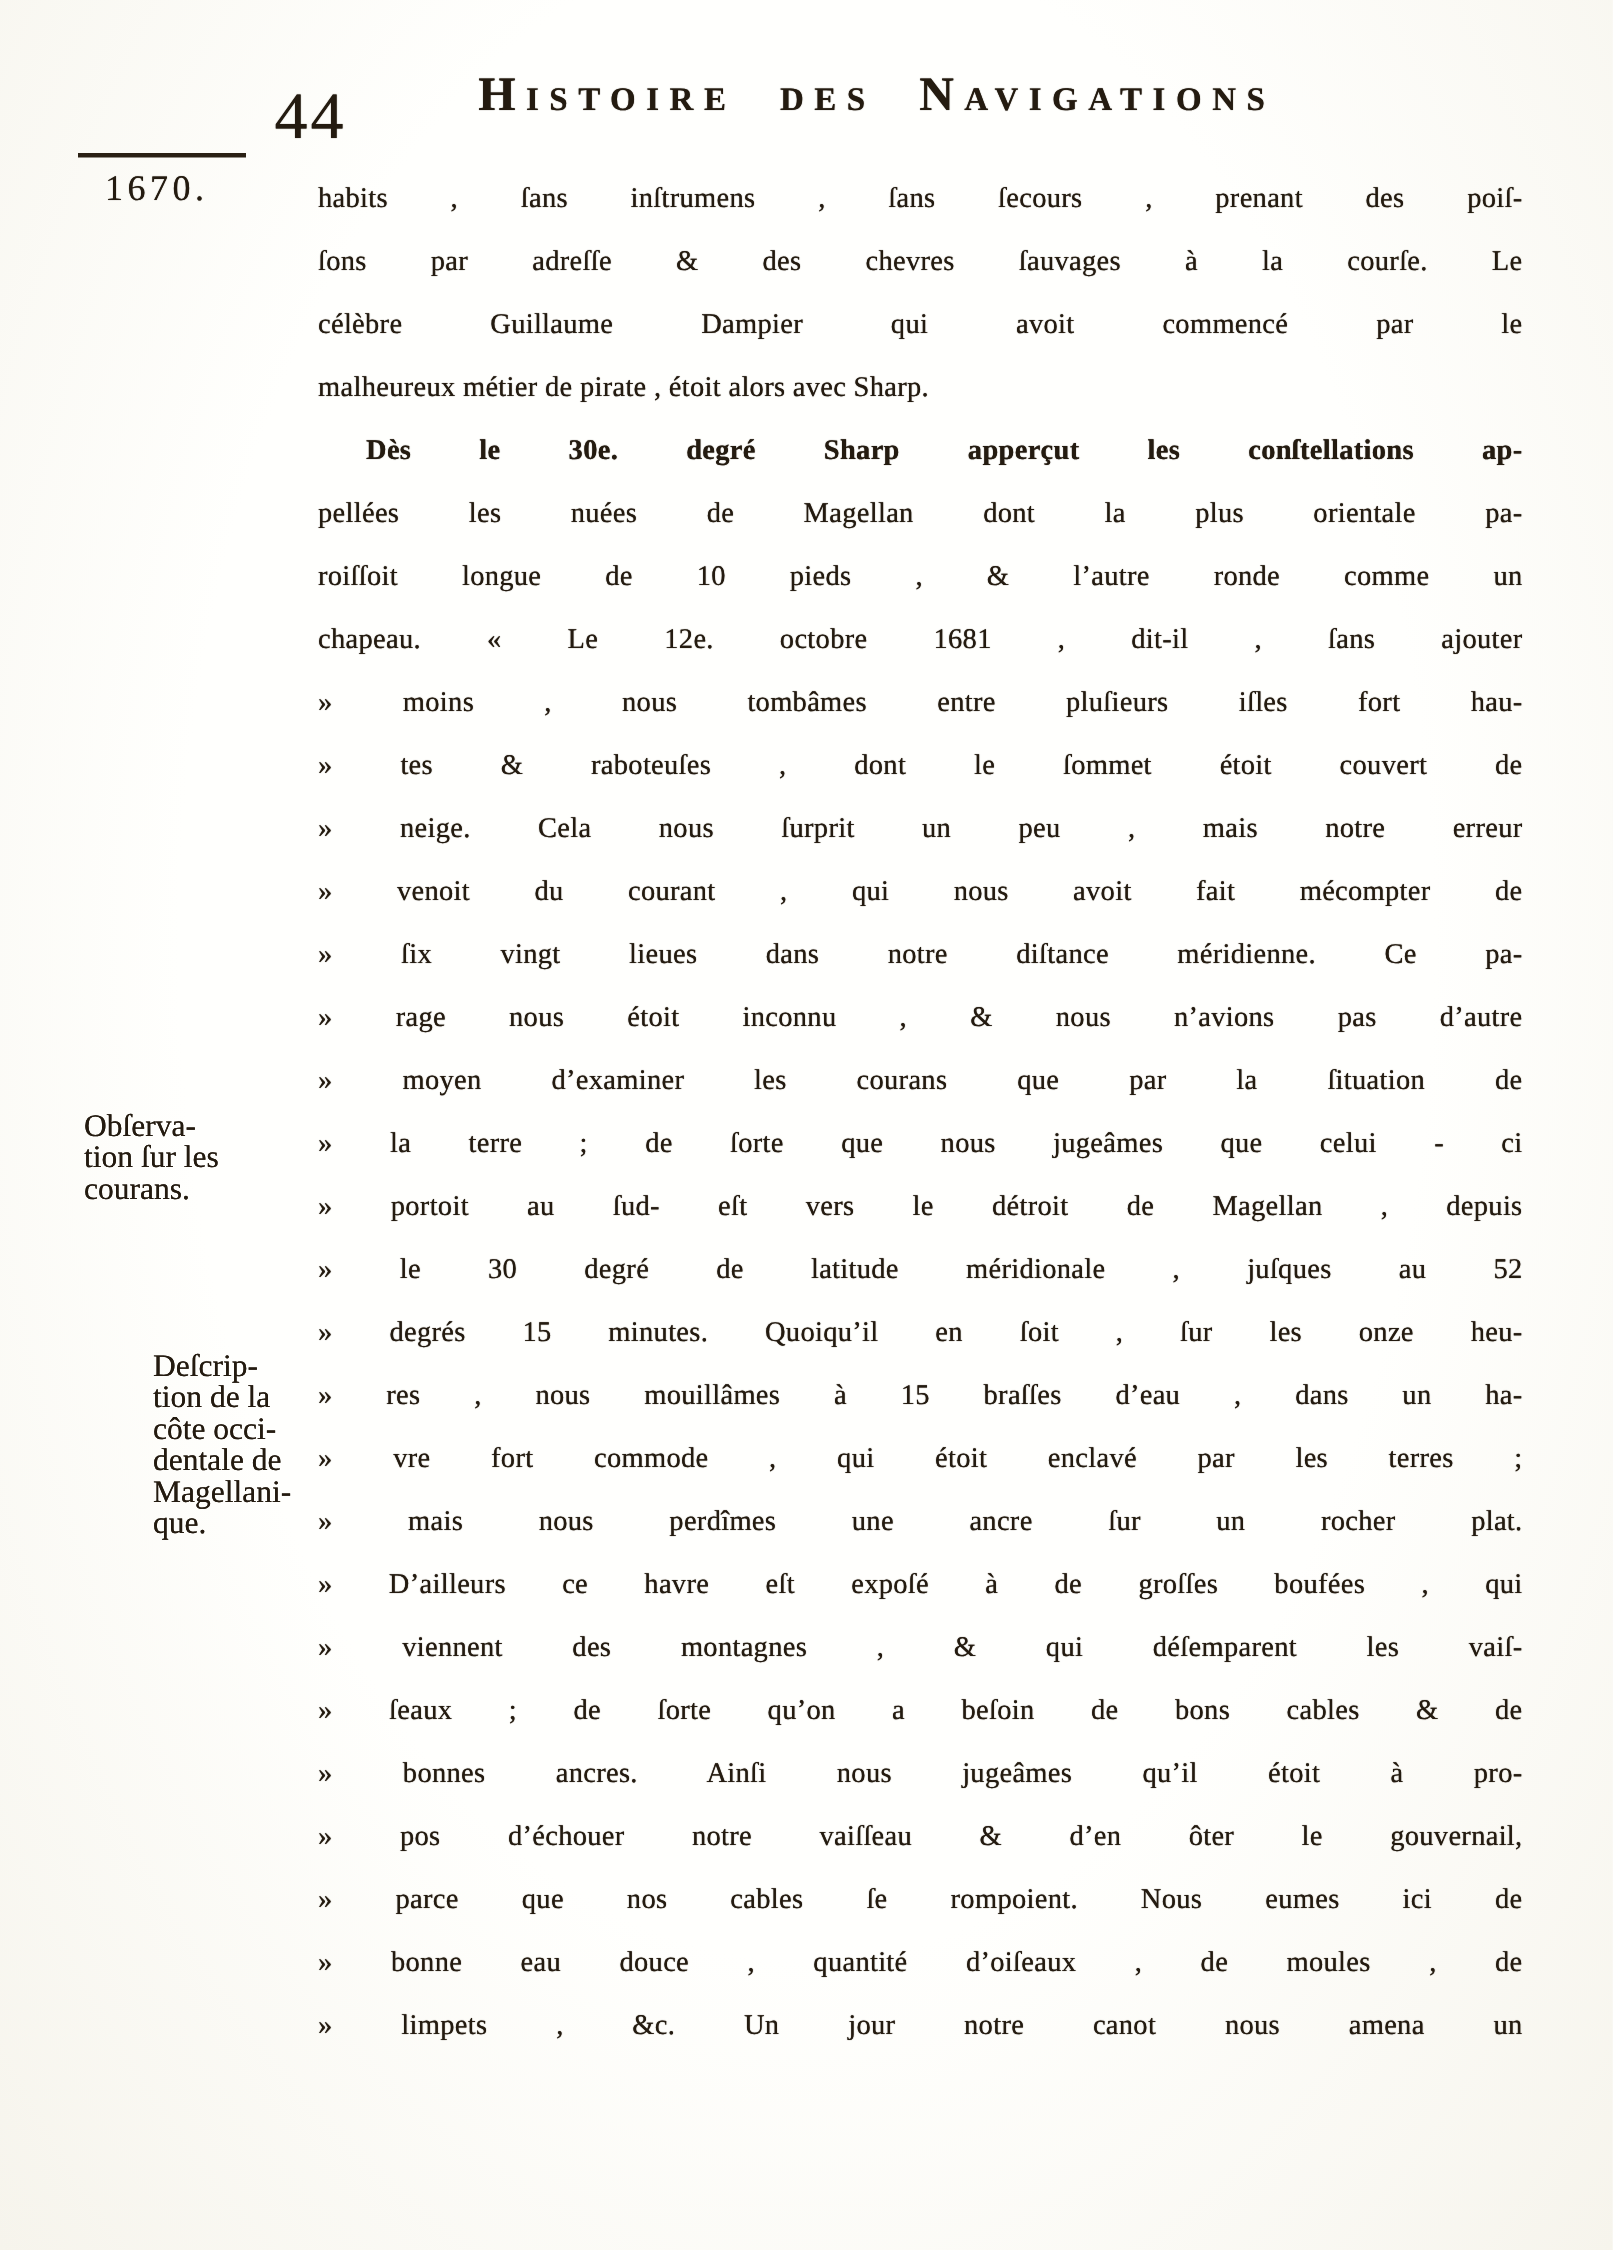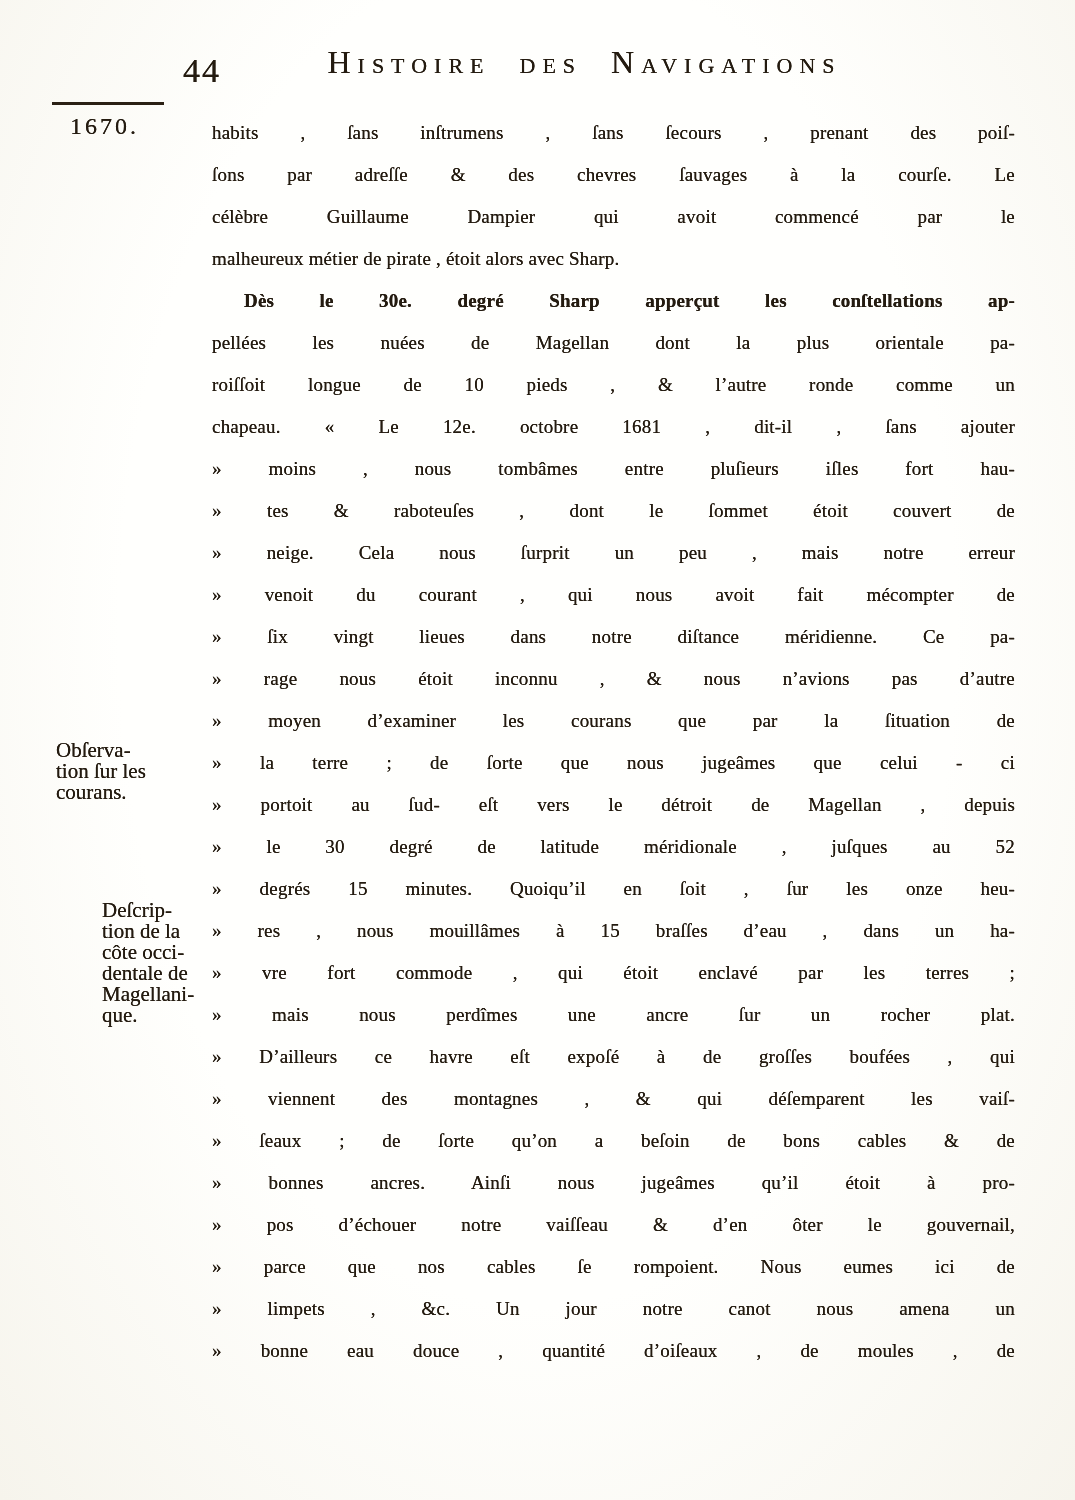--- a/index.html
+++ b/index.html
@@ -11,27 +11,27 @@
     color: #241b10;
     overflow: hidden;
   }
   .page {
     position: absolute; inset: 0;
     background: radial-gradient(ellipse at 50% 42%, #fffffd 55%, #f6f4ec 100%);
   }
   .header { position: absolute; top: 44px; left: 183px; width: 803px; height: 50px; }
   .pagenum {
     position: absolute; left: 0; top: 8px;
-    font-size: 34px; letter-spacing: 2px;
+    font-size: 44px; letter-spacing: 2px;
     text-shadow: 0 0 0.6px #241b10;
   }
   .title {
     position: absolute; left: 0; right: 0; top: 0; margin: 0;
     text-align: center;
-    font-size: 32px; font-weight: normal;
+    font-size: 32px; font-weight: bold;
     font-variant: small-caps;
     letter-spacing: 7px; word-spacing: 14px;
     text-shadow: 0 0 0.6px #241b10;
   }
   .year-rule {
     position: absolute; left: 52px; top: 102px;
     width: 112px; height: 3px; background: #2a2014;
   }
   .year {
     position: absolute; left: 70px; top: 113px;
@@ -102,17 +102,17 @@
       <div class="line">» degrés 15 minutes. Quoiqu’il en ſoit , ſur les onze heu-</div>
       <div class="line">» res , nous mouillâmes à 15 braſſes d’eau , dans un ha-</div>
       <div class="line">» vre fort commode , qui étoit enclavé par les terres ;</div>
       <div class="line">» mais nous perdîmes une ancre ſur un rocher plat.</div>
       <div class="line">» D’ailleurs ce havre eſt expoſé à de groſſes boufées , qui</div>
       <div class="line">» viennent des montagnes , &amp; qui déſemparent les vaiſ-</div>
       <div class="line">» ſeaux ; de ſorte qu’on a beſoin de bons cables &amp; de</div>
       <div class="line">» bonnes ancres. Ainſi nous jugeâmes qu’il étoit à pro-</div>
       <div class="line">» pos d’échouer notre vaiſſeau &amp; d’en ôter le gouvernail,</div>
       <div class="line">» parce que nos cables ſe rompoient. Nous eumes ici de</div>
+      <div class="line">» bonne eau douce , quantité d’oiſeaux , de moules , de</div>
       <div class="line">» limpets , &amp;c. Un jour notre canot nous amena un</div>
-      <div class="line">» bonne eau douce , quantité d’oiſeaux , de moules , de</div>
     </div>
 
 </div>
 
 </body></html>

